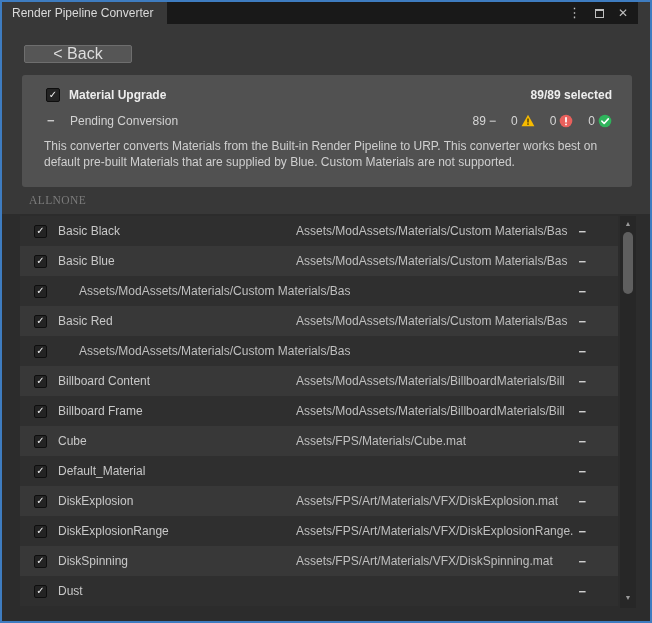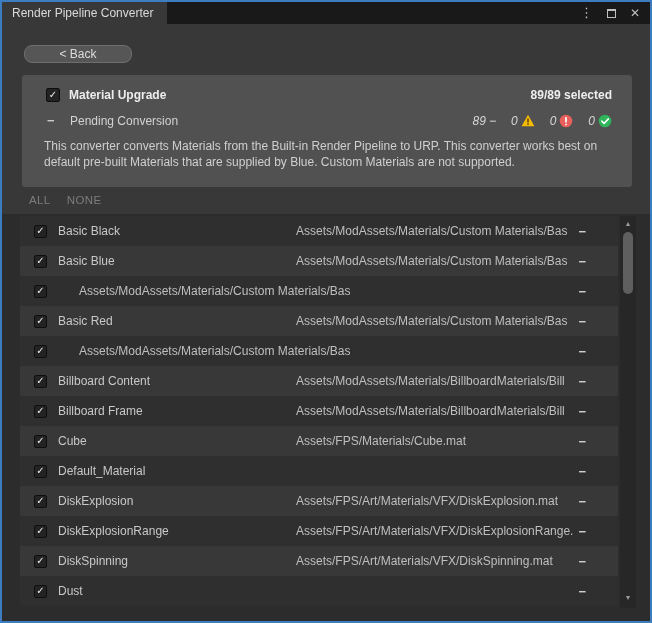--- a/index.html
+++ b/index.html
@@ -1,51 +1,51 @@
 <!DOCTYPE html>
 <html><head>
 <meta charset="utf-8">
 <style>
   html,body{margin:0;padding:0;background:#191919;}
   body{width:652px;height:623px;overflow:hidden;font-family:"Liberation Sans",sans-serif;-webkit-font-smoothing:antialiased;}
   .window{position:relative;width:652px;height:623px;box-sizing:border-box;border:2px solid #3E7CC0;background:#383838;}
 
   
-  .titlebar{position:absolute;top:0;left:0;right:0;height:22px;background:#191919;display:flex;align-items:center;}
+  .titlebar{position:absolute;top:0;left:0;right:12px;height:22px;background:#191919;display:flex;align-items:center;}
   .tab{height:22px;background:#383838;padding:0 14px 0 10px;display:flex;align-items:center;min-width:140px;}
   .tab span{font-size:12px;color:#DADADA;}
   .tb-spacer{flex:1;}
   .tb-controls{display:flex;align-items:center;gap:14px;margin-right:10px;}
   .tb-menu{color:#BFBFBF;font-size:13px;line-height:22px;cursor:default;}
   .tb-max{width:9px;height:9px;border:1.5px solid #BFBFBF;border-top-width:2.5px;box-sizing:border-box;}
   .tb-close{color:#BFBFBF;font-size:12px;line-height:22px;}
 
   
-  .back-btn{position:absolute;left:22px;top:43px;width:108px;height:18px;background:#565656;border:1px solid #6E6E6E;border-radius:8px;color:#DDDDDD;font-size:12px;font-family:"Liberation Sans",sans-serif;display:flex;align-items:center;justify-content:center;padding:0;box-sizing:border-box;}
+  .back-btn{position:absolute;left:22px;top:43px;width:108px;height:18px;background:#565656;border:1px solid #6E6E6E;border-radius:2px;color:#DDDDDD;font-size:16px;font-family:"Liberation Sans",sans-serif;display:flex;align-items:center;justify-content:center;padding:0;box-sizing:border-box;}
 
   
   .panel{position:absolute;left:20px;top:73px;width:610px;height:112px;background:#515151;border-radius:3px;box-sizing:border-box;}
   .panel-row{display:flex;align-items:center;}
   .panel-row.r1{margin:13px 20px 0 24px;}
   .panel-row.r2{margin:11px 20px 0 25px;}
   .checkbox{width:14px;height:14px;background:#232323;border:1px solid #0E0E0E;border-radius:2px;box-sizing:border-box;display:flex;align-items:center;justify-content:center;flex:none;}
   .checkbox .mark{color:#F0F0F0;font-size:10px;line-height:12px;}
   .conv-title{margin-left:9px;font-size:12px;font-weight:bold;color:#EDEDED;}
   .conv-selected{margin-left:auto;font-size:12px;font-weight:bold;color:#EDEDED;}
   .pending-dash{color:#C9C9C9;font-size:13px;font-weight:bold;width:14px;flex:none;}
   .pending-label{margin-left:9px;font-size:12px;color:#D2D2D2;}
-  .counts{margin-left:auto;display:flex;align-items:flex-end;font-style:italic;}
+  .counts{margin-left:auto;display:flex;align-items:flex-end;}
   .cgroup{display:flex;align-items:center;gap:3px;margin-left:15px;}
   .cgroup .num{font-size:12px;color:#D6D6D6;}
   .cgroup .mini-dash{color:#B5B5B5;font-size:12px;font-weight:bold;}
   .cgroup svg{display:block;}
   .panel-desc{margin:10px 18px 0 22px;font-size:12px;line-height:16px;color:#CFCFCF;}
 
   
-  .selectbar{position:absolute;left:27px;top:192px;display:flex;gap:16px;}
+  .selectbar{position:absolute;left:27px;top:192px;display:flex;gap:0;font-family:Liberation Serif, serif;}
   .sel-link{font-size:11.5px;color:#7C7C7C;letter-spacing:.4px;cursor:default;}
 
   
   .listarea{position:absolute;left:0;right:0;top:212px;bottom:0;background:#2C2C2C;}
   .list{position:absolute;left:18px;top:2px;width:598px;}
   .row{height:30px;display:flex;align-items:center;}
   .row:nth-of-type(odd){background:#2F2F2F;}
   .row:nth-of-type(even){background:#383838;}
   .row .checkbox{margin-left:14px;width:13px;height:13px;}
   .row-name{margin-left:11px;width:206px;font-size:12px;color:#C8C8C8;white-space:nowrap;overflow:hidden;flex:none;}

